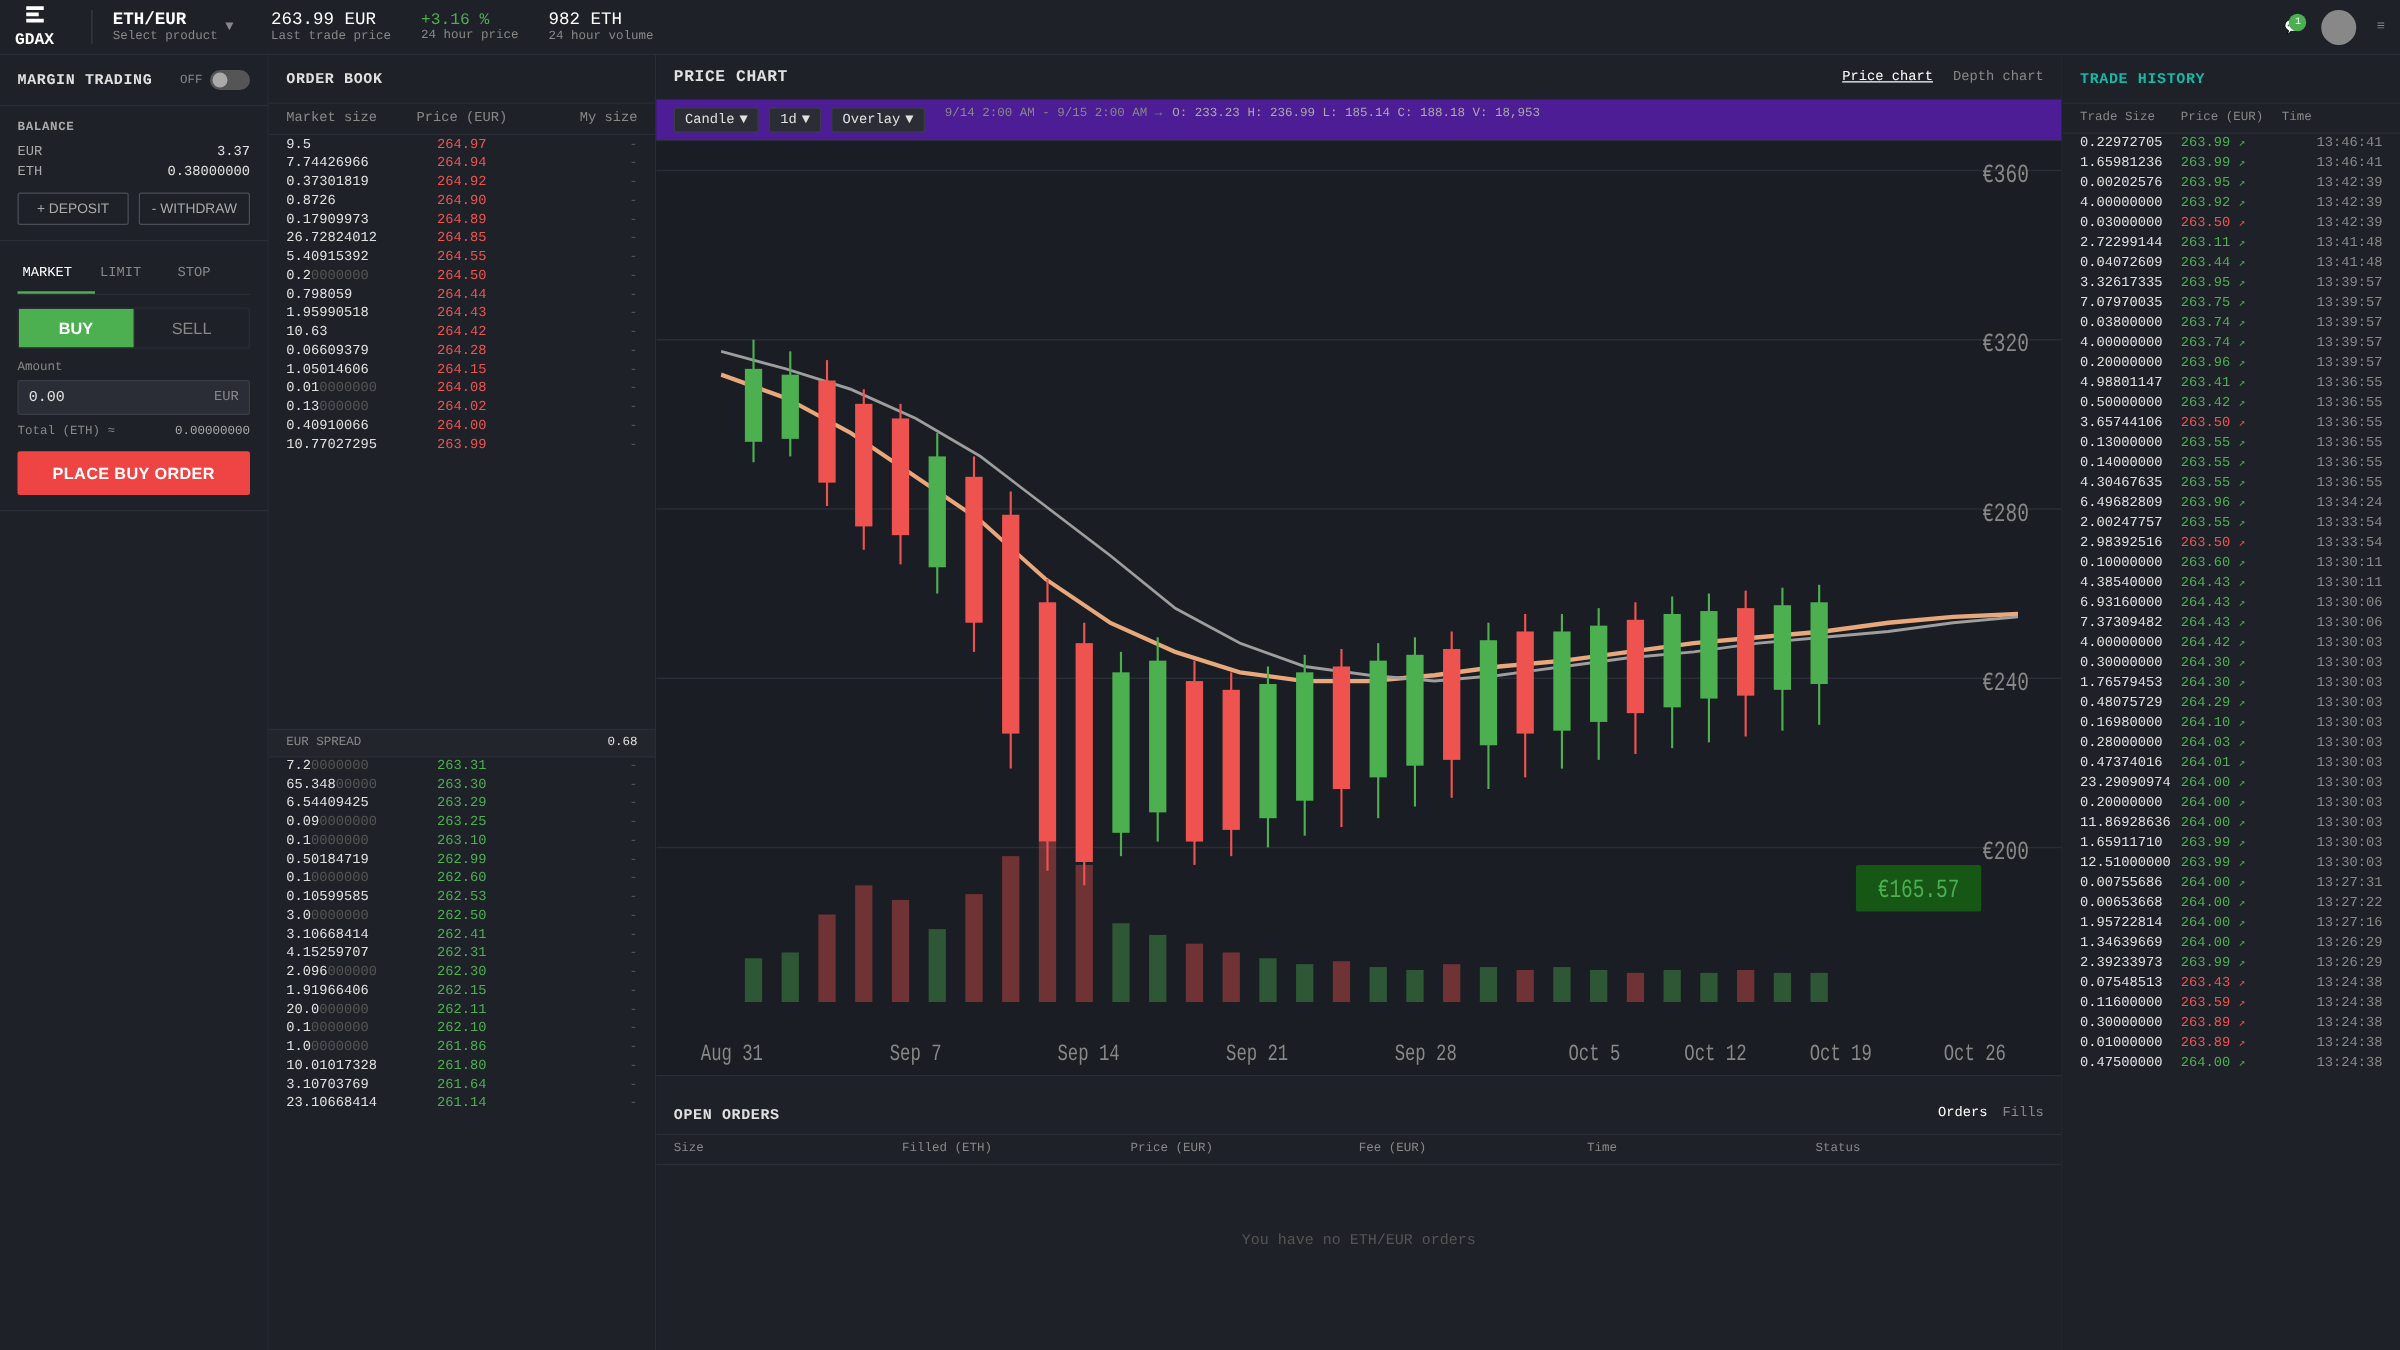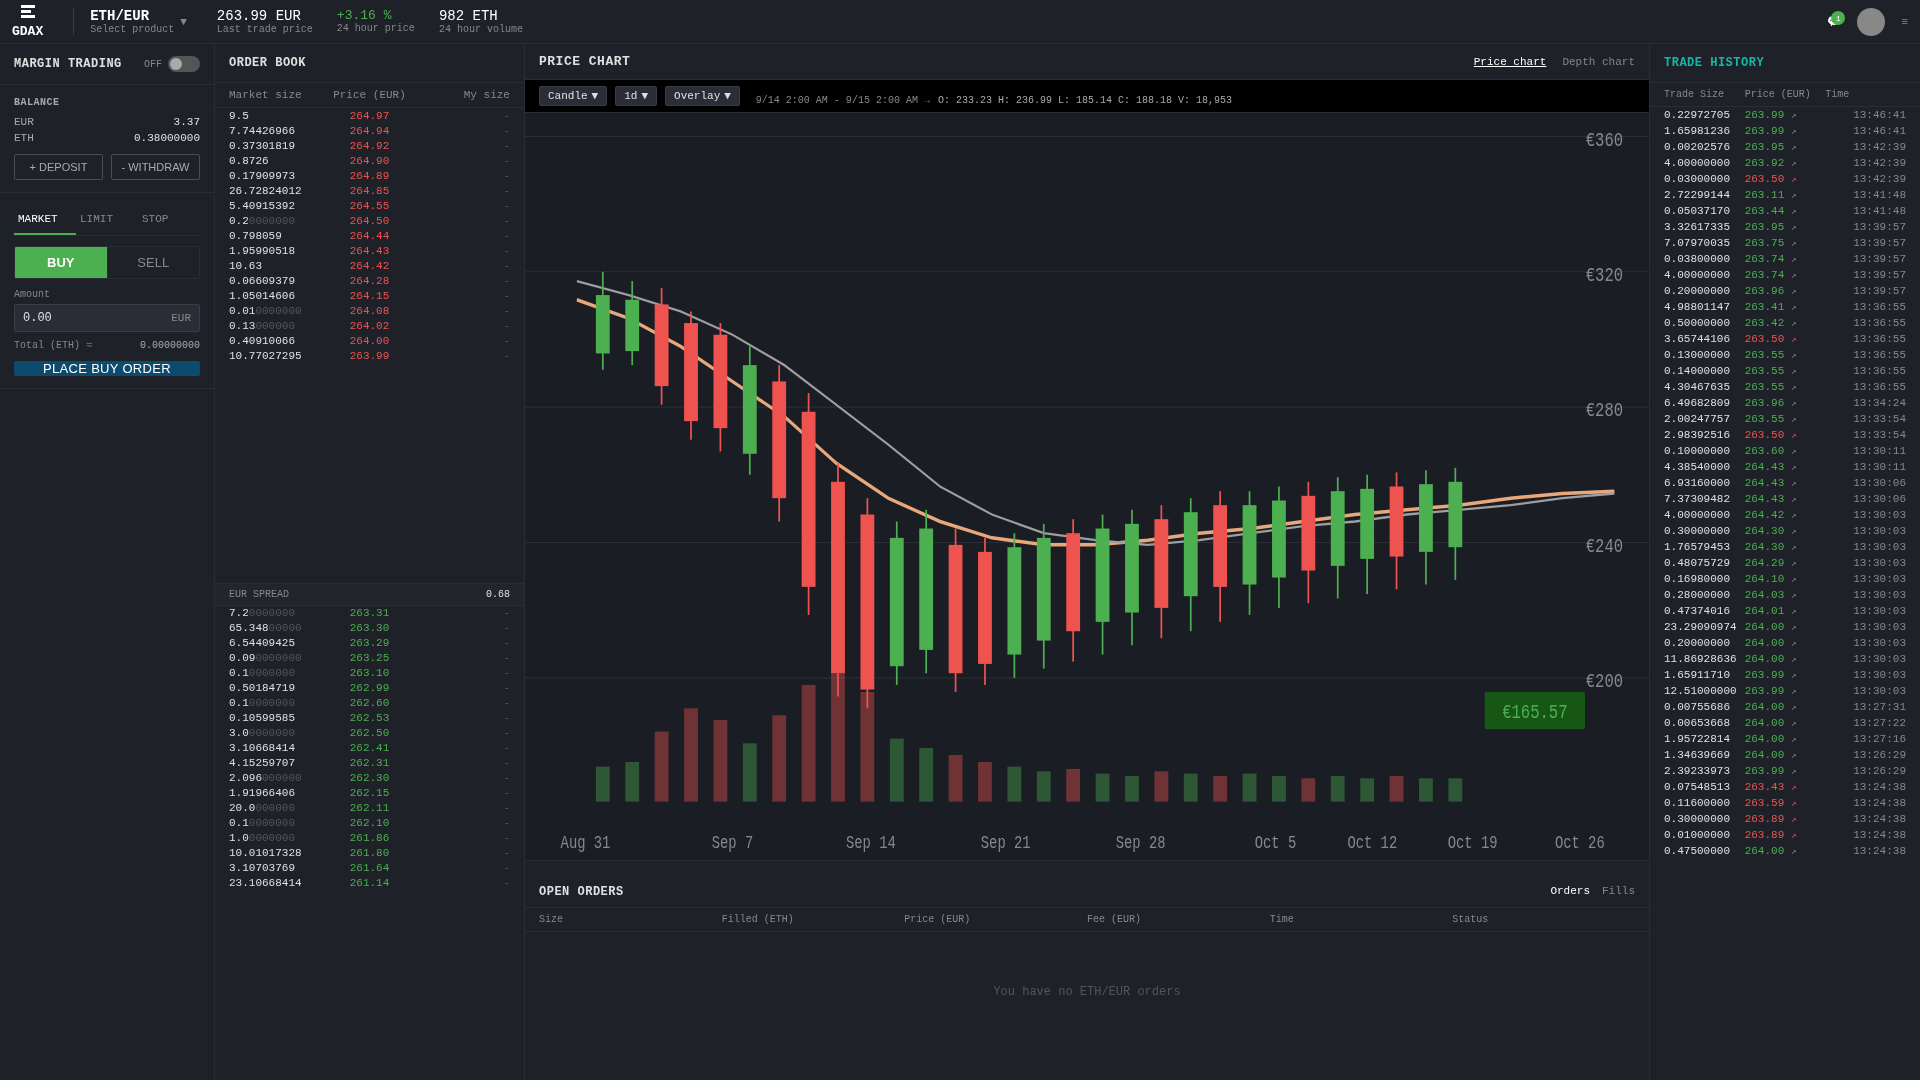--- a/index.html
+++ b/index.html
@@ -58,21 +58,21 @@
     .btn-sell { flex: 1; padding: 8px; background: transparent; color: #888; font-size: 13px; cursor: pointer; border: none; border-left: 1px solid #2a2d35; }
     
     .input-group { margin-bottom: 8px; }
     .input-label { font-size: 10px; color: #888; margin-bottom: 4px; }
     .input-field { width: 100%; background: #2a2d35; border: 1px solid #3a3d45; color: #e0e0e0; padding: 6px 8px; font-size: 12px; border-radius: 2px; display: flex; justify-content: space-between; align-items: center; }
     .input-currency { color: #888; font-size: 11px; }
     
     .total-row { display: flex; justify-content: space-between; font-size: 10px; color: #888; margin-bottom: 10px; }
     .total-value { color: #aaa; }
     
-    .btn-place-order { width: 100%; background: #0c4a6e; color: #fff; font-weight: normal; font-size: 13px; cursor: pointer; border: none; border-radius: 2px; letter-spacing: 0.3px; }
+    .btn-place-order { width: 100%; padding: 10px; background: #ef4444; color: #fff; font-weight: bold; font-size: 13px; cursor: pointer; border: none; border-radius: 2px; letter-spacing: 0.3px; }
 
     
     .orderbook-panel { width: 310px; background: #1e2128; border-right: 1px solid #2a2d35; display: flex; flex-direction: column; flex-shrink: 0; }
     .panel-title { font-size: 12px; font-weight: bold; color: #e0e0e0; letter-spacing: 0.5px; padding: 12px 14px; border-bottom: 1px solid #2a2d35; }
     .ob-header { display: grid; grid-template-columns: 1fr 1fr 1fr; padding: 6px 14px; font-size: 11px; color: #888; border-bottom: 1px solid #2a2d35; }
     .ob-header span:nth-child(2) { text-align: center; }
     .ob-header span:nth-child(3) { text-align: right; }
     .ob-rows { flex: 1; overflow: hidden; }
     .ob-row { display: grid; grid-template-columns: 1fr 1fr 1fr; padding: 1.5px 14px; font-size: 11px; position: relative; }
     .ob-row .qty { color: #e0e0e0; }
@@ -86,21 +86,21 @@
     .agg-controls { display: flex; gap: 8px; }
     .agg-btn { background: transparent; border: 1px solid #3a3d45; color: #aaa; width: 18px; height: 18px; cursor: pointer; font-size: 12px; display: flex; align-items: center; justify-content: center; border-radius: 2px; }
 
     
     .chart-panel { flex: 1; background: #1a1d23; border-right: 1px solid #2a2d35; display: flex; flex-direction: column; min-width: 0; }
     .chart-header { display: flex; align-items: center; justify-content: space-between; padding: 10px 14px; border-bottom: 1px solid #2a2d35; background: #1e2128; }
     .chart-title { font-size: 13px; font-weight: bold; color: #e0e0e0; letter-spacing: 0.5px; }
     .chart-header-right { display: flex; gap: 16px; }
     .chart-tab { font-size: 11px; color: #888; cursor: pointer; }
     .chart-tab.active { color: #fff; text-decoration: underline; }
-    .chart-controls { display: flex; align-items: flex-end; gap: 8px; padding: 6px 14px; border-bottom: 1px solid #2a2d35; background: #000000; }
+    .chart-controls { display: flex; align-items: flex-start; gap: 8px; padding: 6px 14px; border-bottom: 1px solid #2a2d35; background: #4c1d95; }
     .ctrl-dropdown { background: #2a2d35; border: 1px solid #3a3d45; color: #e0e0e0; padding: 3px 8px; font-size: 11px; border-radius: 2px; cursor: pointer; display: flex; align-items: center; gap: 4px; }
     .chart-info { font-size: 10px; color: #888; margin-left: 8px; }
     .chart-ohlcv { font-size: 10px; color: #aaa; }
     
     .chart-area { flex: 1; position: relative; overflow: hidden; background: #1a1d23; }
     
     
     .chart-svg { width: 100%; height: 100%; }
     
     .open-orders-panel { height: 220px; border-top: 1px solid #2a2d35; background: #1e2128; }
@@ -657,21 +657,21 @@
           <span class="th-size">0.03000000</span>
           <span class="th-price-red">263.50 <span style="color:#ef5350;font-size:9px">↗</span></span>
           <span class="th-time">13:42:39</span>
         </div>
         <div class="th-row">
           <span class="th-size">2.72299144</span>
           <span class="th-price-green">263.11 <span style="color:#4caf50;font-size:9px">↗</span></span>
           <span class="th-time">13:41:48</span>
         </div>
         <div class="th-row">
-          <span class="th-size">0.05037170</span>
+          <span class="th-size">0.04072609</span>
           <span class="th-price-green">263.44 <span style="color:#4caf50;font-size:9px">↗</span></span>
           <span class="th-time">13:41:48</span>
         </div>
         <div class="th-row">
           <span class="th-size">3.32617335</span>
           <span class="th-price-green">263.95 <span style="color:#4caf50;font-size:9px">↗</span></span>
           <span class="th-time">13:39:57</span>
         </div>
         <div class="th-row">
           <span class="th-size">7.07970035</span>

